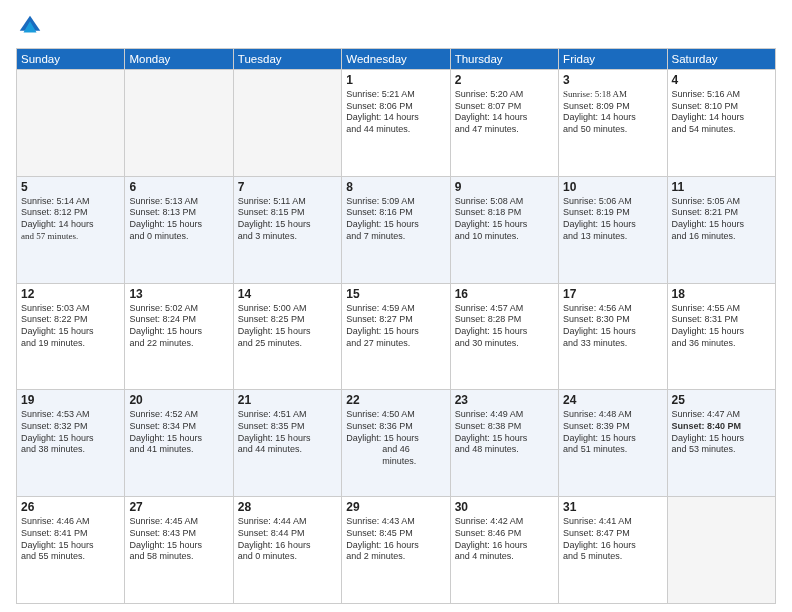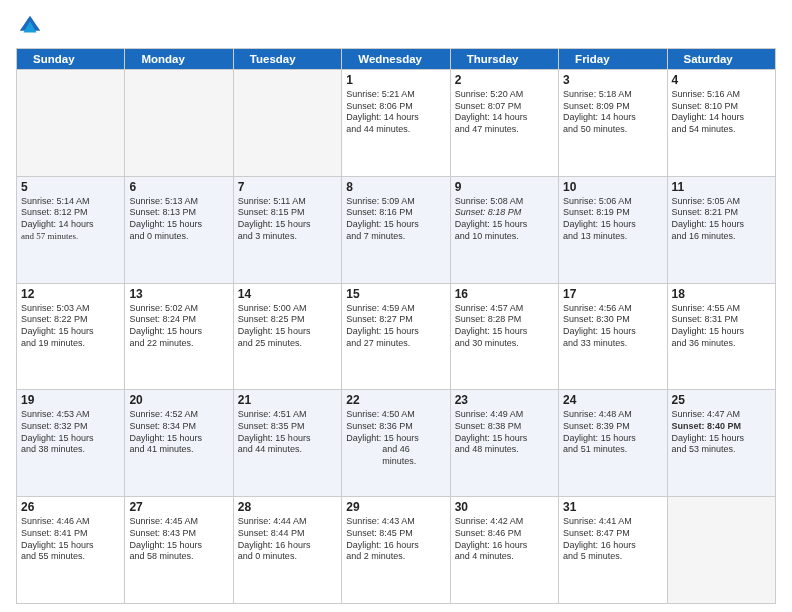--- a/index.html
+++ b/index.html
@@ -54,22 +54,22 @@
     .calendar {
       flex: 1;
       border-collapse: collapse;
       width: 100%;
       table-layout: fixed;
     }
     .calendar th {
       background: #1a6bbf;
       color: #fff;
       font-size: 11.5px;
-      font-weight: bold;
-      padding: 4px 16px;
+      font-weight: normal;
+      padding: 4px 4px;
       text-align: left;
       border: 1px solid #ccc;
     }
     .calendar td {
       border: 1px solid #ccc;
       vertical-align: top;
       padding: 3px 4px;
       font-size: 9px;
       color: #333;
       background: #fff;
@@ -136,21 +136,21 @@
           </td>
           <td>
             <span class="day-num">2</span>
             <span style="display: block; line-height: 1.3;">Sunrise: 5:20 AM</span>
             <span style="display: block; line-height: 1.3;">Sunset: 8:07 PM</span>
             <span style="display: block; line-height: 1.3;">Daylight: 14 hours</span>
             <span style="display: block; line-height: 1.3;">and 47 minutes.</span>
           </td>
           <td>
             <span class="day-num">3</span>
-            <span style="display: block; line-height: 1.3;">Sunrise: 5:18 AM</span>
+            <span style="display: block; line-height: 1.3; font-family: Liberation Serif, serif;">Sunrise: 5:18 AM</span>
             <span style="display: block; line-height: 1.3;">Sunset: 8:09 PM</span>
             <span style="display: block; line-height: 1.3;">Daylight: 14 hours</span>
             <span style="display: block; line-height: 1.3;">and 50 minutes.</span>
           </td>
           <td>
             <span class="day-num">4</span>
             <span style="display: block; line-height: 1.3;">Sunrise: 5:16 AM</span>
             <span style="display: block; line-height: 1.3;">Sunset: 8:10 PM</span>
             <span style="display: block; line-height: 1.3;">Daylight: 14 hours</span>
             <span style="display: block; line-height: 1.3;">and 54 minutes.</span>
@@ -181,21 +181,21 @@
           <td>
             <span class="day-num">8</span>
             <span style="display: block; line-height: 1.3;">Sunrise: 5:09 AM</span>
             <span style="display: block; line-height: 1.3;">Sunset: 8:16 PM</span>
             <span style="display: block; line-height: 1.3;">Daylight: 15 hours</span>
             <span style="display: block; line-height: 1.3;">and 7 minutes.</span>
           </td>
           <td>
             <span class="day-num">9</span>
             <span style="display: block; line-height: 1.3;">Sunrise: 5:08 AM</span>
-            <span style="display: block; line-height: 1.3; font-style: italic;">Sunset: 8:18 PM</span>
+            <span style="display: block; line-height: 1.3;">Sunset: 8:18 PM</span>
             <span style="display: block; line-height: 1.3;">Daylight: 15 hours</span>
             <span style="display: block; line-height: 1.3;">and 10 minutes.</span>
           </td>
           <td>
             <span class="day-num">10</span>
             <span style="display: block; line-height: 1.3;">Sunrise: 5:06 AM</span>
             <span style="display: block; line-height: 1.3;">Sunset: 8:19 PM</span>
             <span style="display: block; line-height: 1.3;">Daylight: 15 hours</span>
             <span style="display: block; line-height: 1.3;">and 13 minutes.</span>
           </td>

